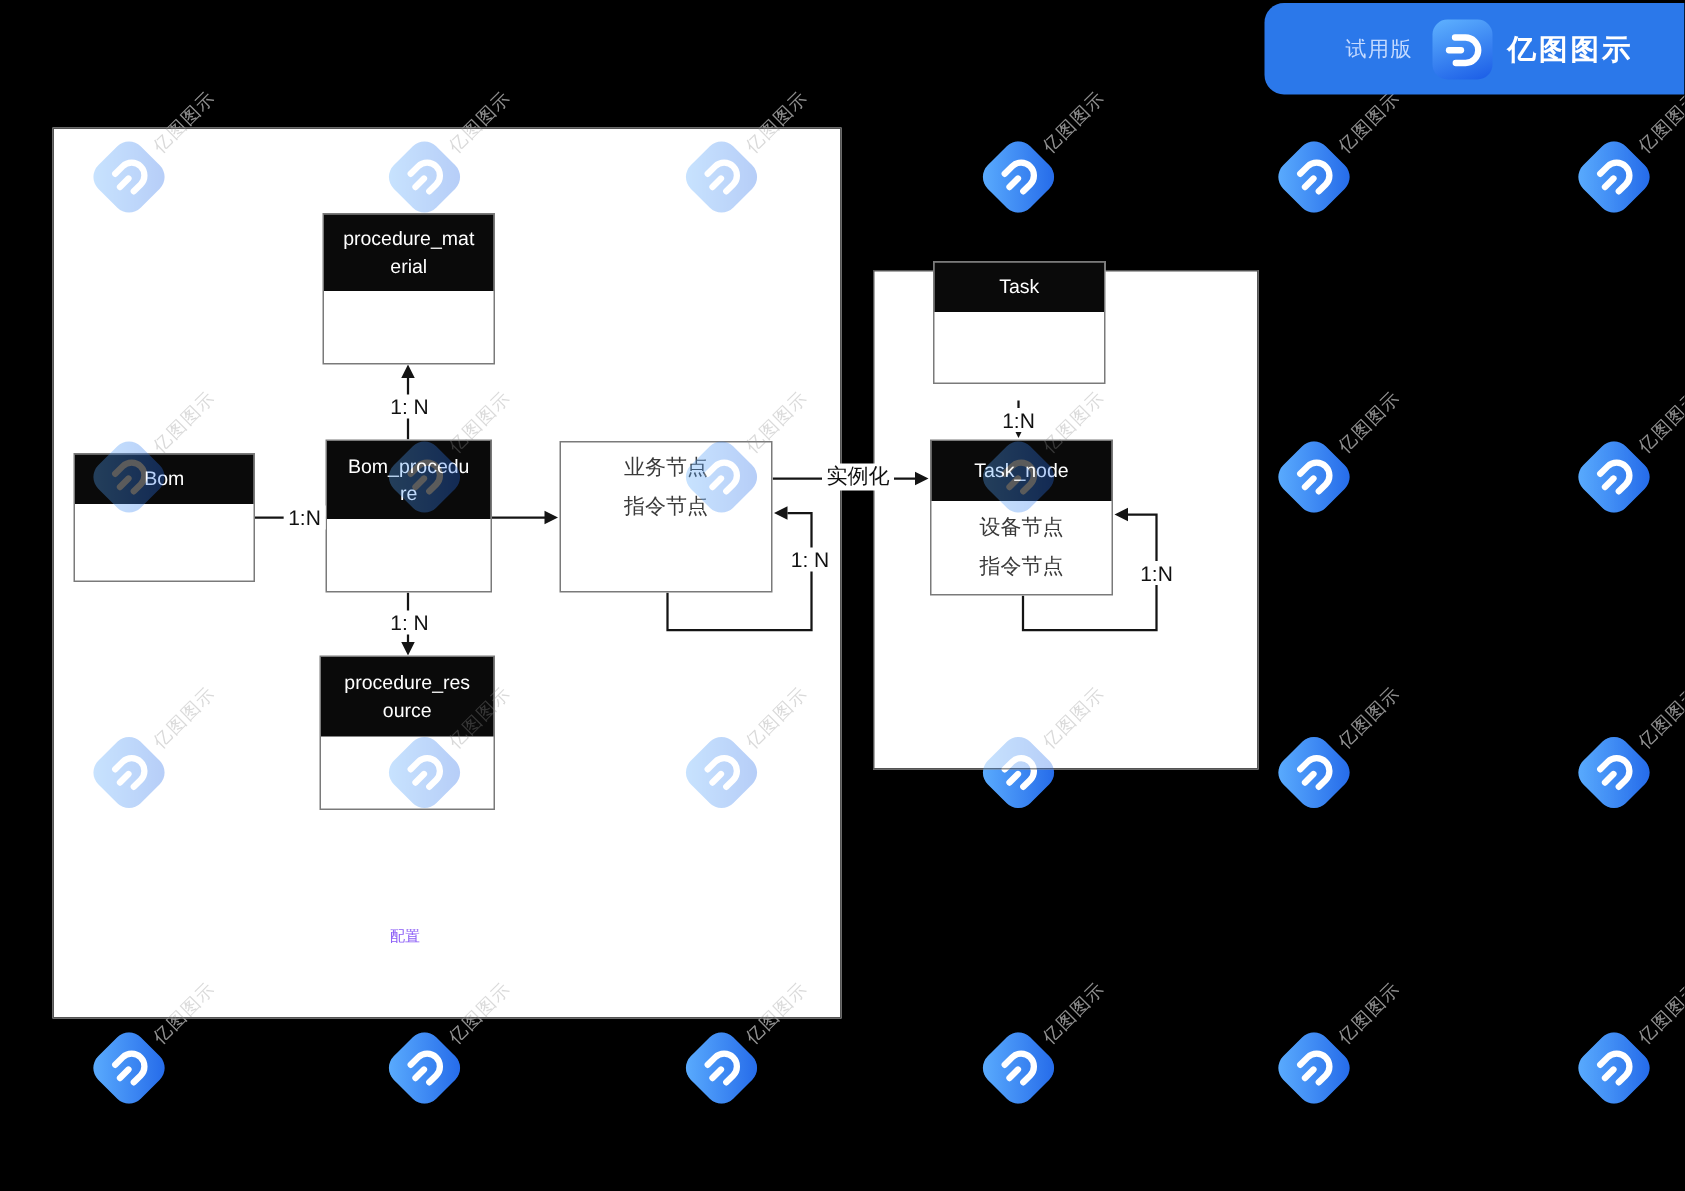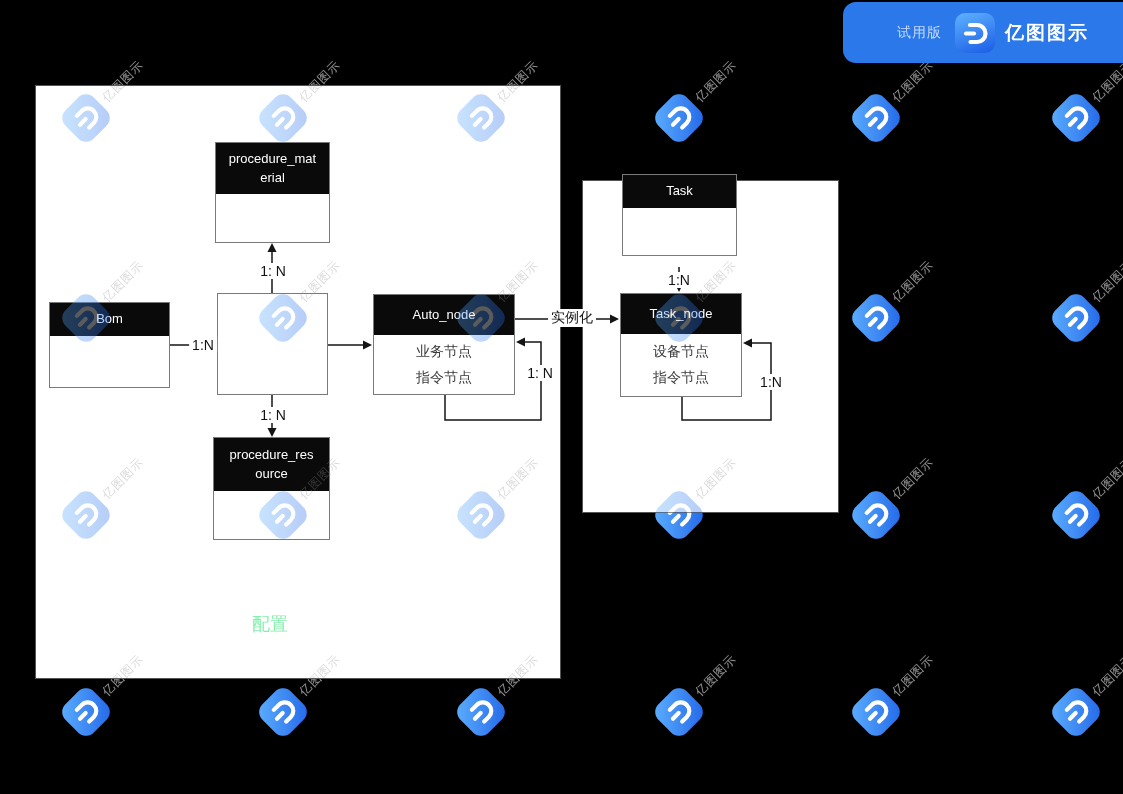--- a/index.html
+++ b/index.html
@@ -22,21 +22,21 @@
   .group{position:absolute;background:#fff;border:1px solid #545454;box-sizing:border-box;}
   #connectors{position:absolute;inset:0;pointer-events:none;}
   .entity{position:absolute;background:#fff;border:1.5px solid #7a7a7a;box-sizing:border-box;}
   .entity-header{background:#0a0a0a;color:#fff;display:flex;align-items:center;justify-content:center;
       text-align:center;font-size:13px;line-height:1.4;word-break:break-all;
       padding:0 12px;box-sizing:border-box;}
   .entity-body{display:flex;flex-direction:column;align-items:center;justify-content:center;
       font-size:14px;line-height:26px;color:#3a3a3a;}
   .clabel{position:absolute;transform:translate(-50%,-50%);background:#fff;color:#111;
       font-size:14px;padding:0 3px;white-space:nowrap;}
-  .free-label{position:absolute;transform:translate(-50%,-50%);font-size:18px;color:#86efac;white-space:nowrap;}
+  .free-label{position:absolute;transform:translate(-50%,-50%);font-size:10px;color:#8b5cf6;white-space:nowrap;}
   
   #badge{position:absolute;top:2px;left:843px;width:290px;height:61px;z-index:4;
       background:#2b78ea;border-radius:13px 0 0 13px;display:flex;align-items:center;}
   #badge .trial{margin-left:54px;font-size:14px;color:#c6dbff;letter-spacing:1px;}
   #badge .app-icon{width:40px;height:40px;margin-left:13px;border-radius:10px;
       background:linear-gradient(160deg,#5fb2ff,#1a5ce6);
       display:flex;align-items:center;justify-content:center;}
   #badge .app-name{margin-left:10px;font-size:19px;font-weight:bold;color:#fff;letter-spacing:2px;}
 </style>
 </head>
@@ -317,25 +317,25 @@
       <div class="entity-header" style="height:51px;">procedure_material</div>
       <div class="entity-body" style="height:47px;"></div>
     </div>
 
     <div class="entity" style="left:49px;top:302px;width:121px;height:86px;">
       <div class="entity-header" style="height:33px;text-align:center;">Bom</div>
       <div class="entity-body" style="height:50px;"></div>
     </div>
 
     <div class="entity" style="left:217px;top:293px;width:111px;height:102px;">
+      <div class="entity-header" style="height:52px;">Bom_procedure</div>
       <div class="entity-body" style="height:47px;"></div>
     </div>
 
     <div class="entity" style="left:373px;top:294px;width:142px;height:101px;">
-      <div class="entity-header" style="height:40px;">Auto_node</div>
       <div class="entity-body" style="height:58px;text-align:center;">
         <div>业务节点</div>
         <div>指令节点</div>
       </div>
     </div>
 
     <div class="entity" style="left:213px;top:437px;width:117px;height:103px;">
       <div class="entity-header" style="height:53px;">procedure_resource</div>
       <div class="entity-body" style="height:47px;"></div>
     </div>

